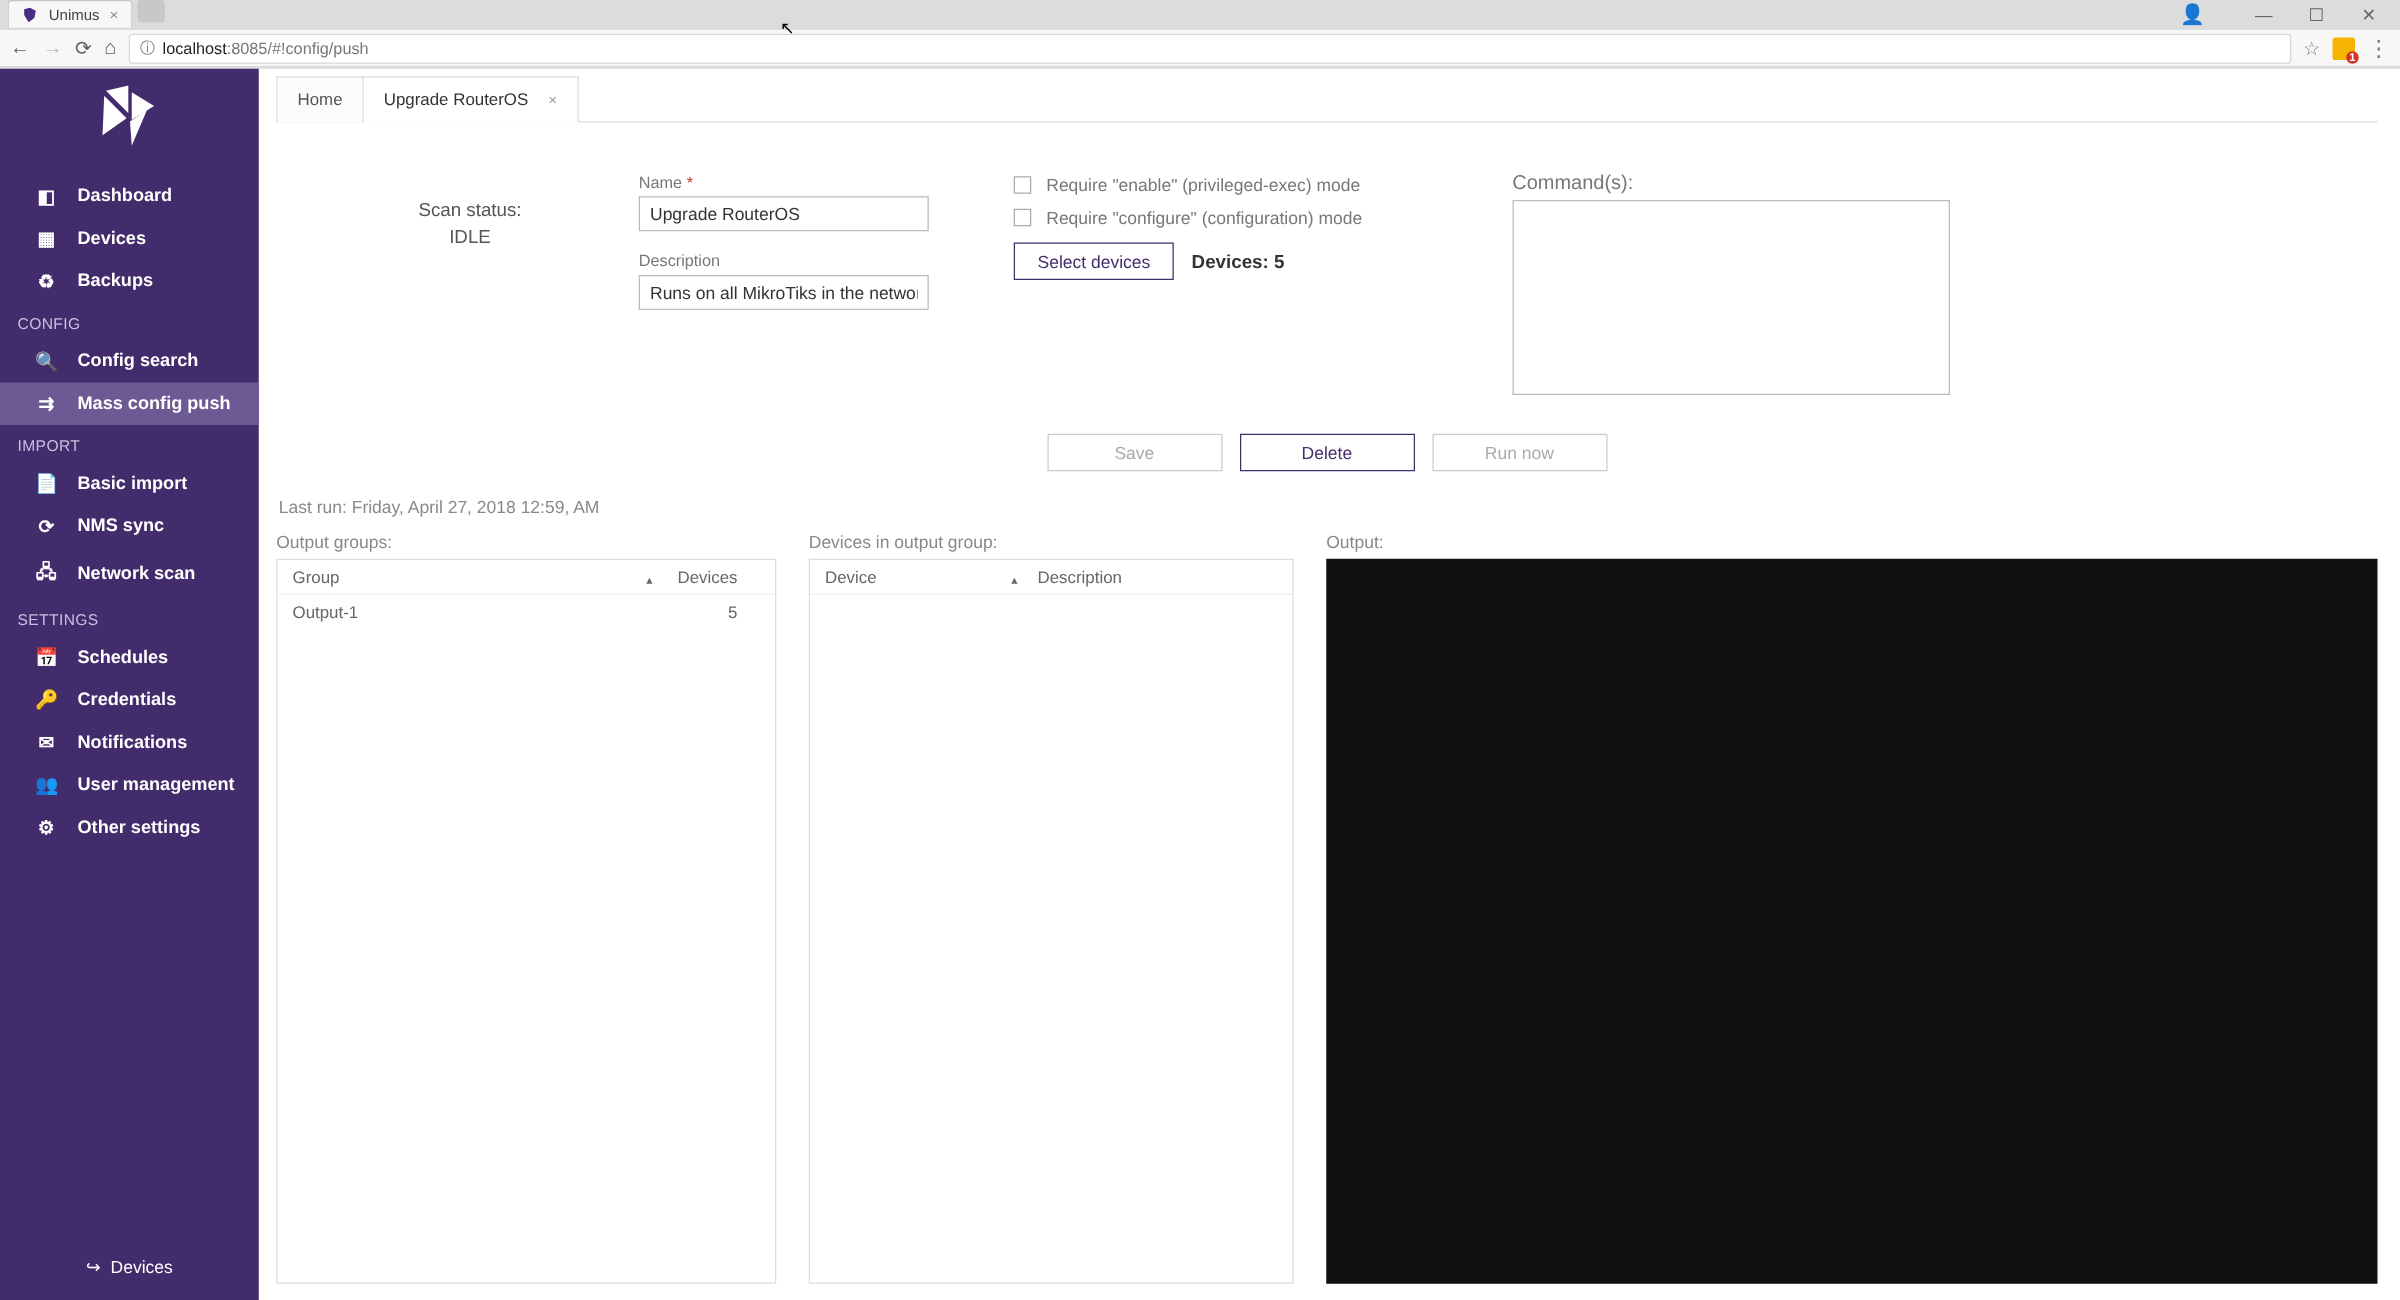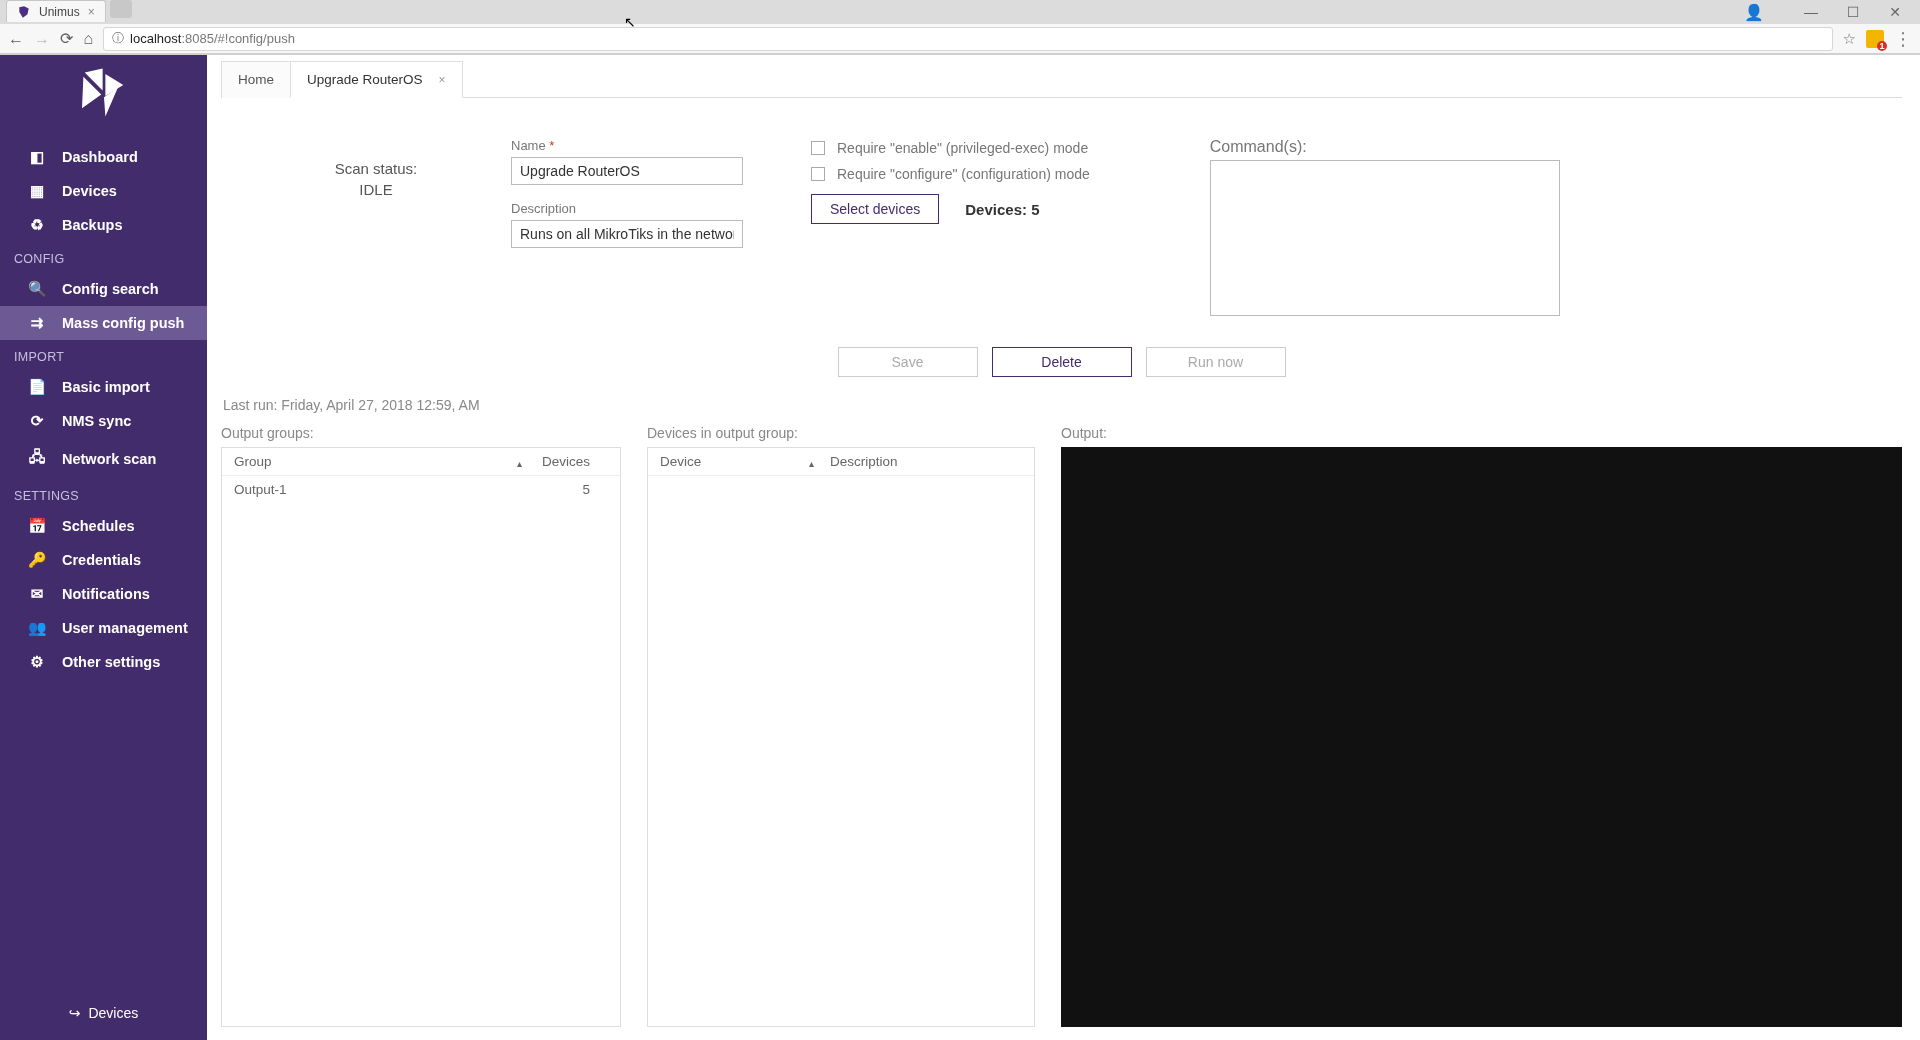--- a/index.html
+++ b/index.html
@@ -99,21 +99,21 @@
   .required-star { color: #c0392b; }
   .text-input {
     width: 232px; height: 28px; border: 1px solid #bbb; padding: 4px 8px;
     font-size: 14px; color: #333; background:#fff;
   }
   .fields-col .field + .field { margin-top: 16px; }
 
   .options-col { margin-top: 2px; }
   .checkbox-row { display: flex; align-items: center; gap: 12px; color: #777; font-size: 14px; margin-bottom: 10px; }
   .chk { width: 14px; height: 14px; border: 1px solid #aaa; background:#fff; }
-  .select-devices-row { display:flex; align-items:center; gap: 26px; margin-top: 12px;}
+  .select-devices-row { display:flex; align-items:center; gap: 14px; margin-top: 12px;}
   .btn-outline {
     border: 1px solid #432c6b; color: #432c6b; background:#fff;
     padding: 6px 18px; font-size: 14px; cursor:pointer;
   }
   .devices-count { font-size: 15px; color: #333; font-weight: 600; }
 
   .commands-col { margin-left: 60px; }
   .commands-label { color: #777; font-size: 16px; margin-bottom: 4px; }
   .commands-box {
     width: 350px; height: 156px; border: 1px solid #bbb; resize: none;

